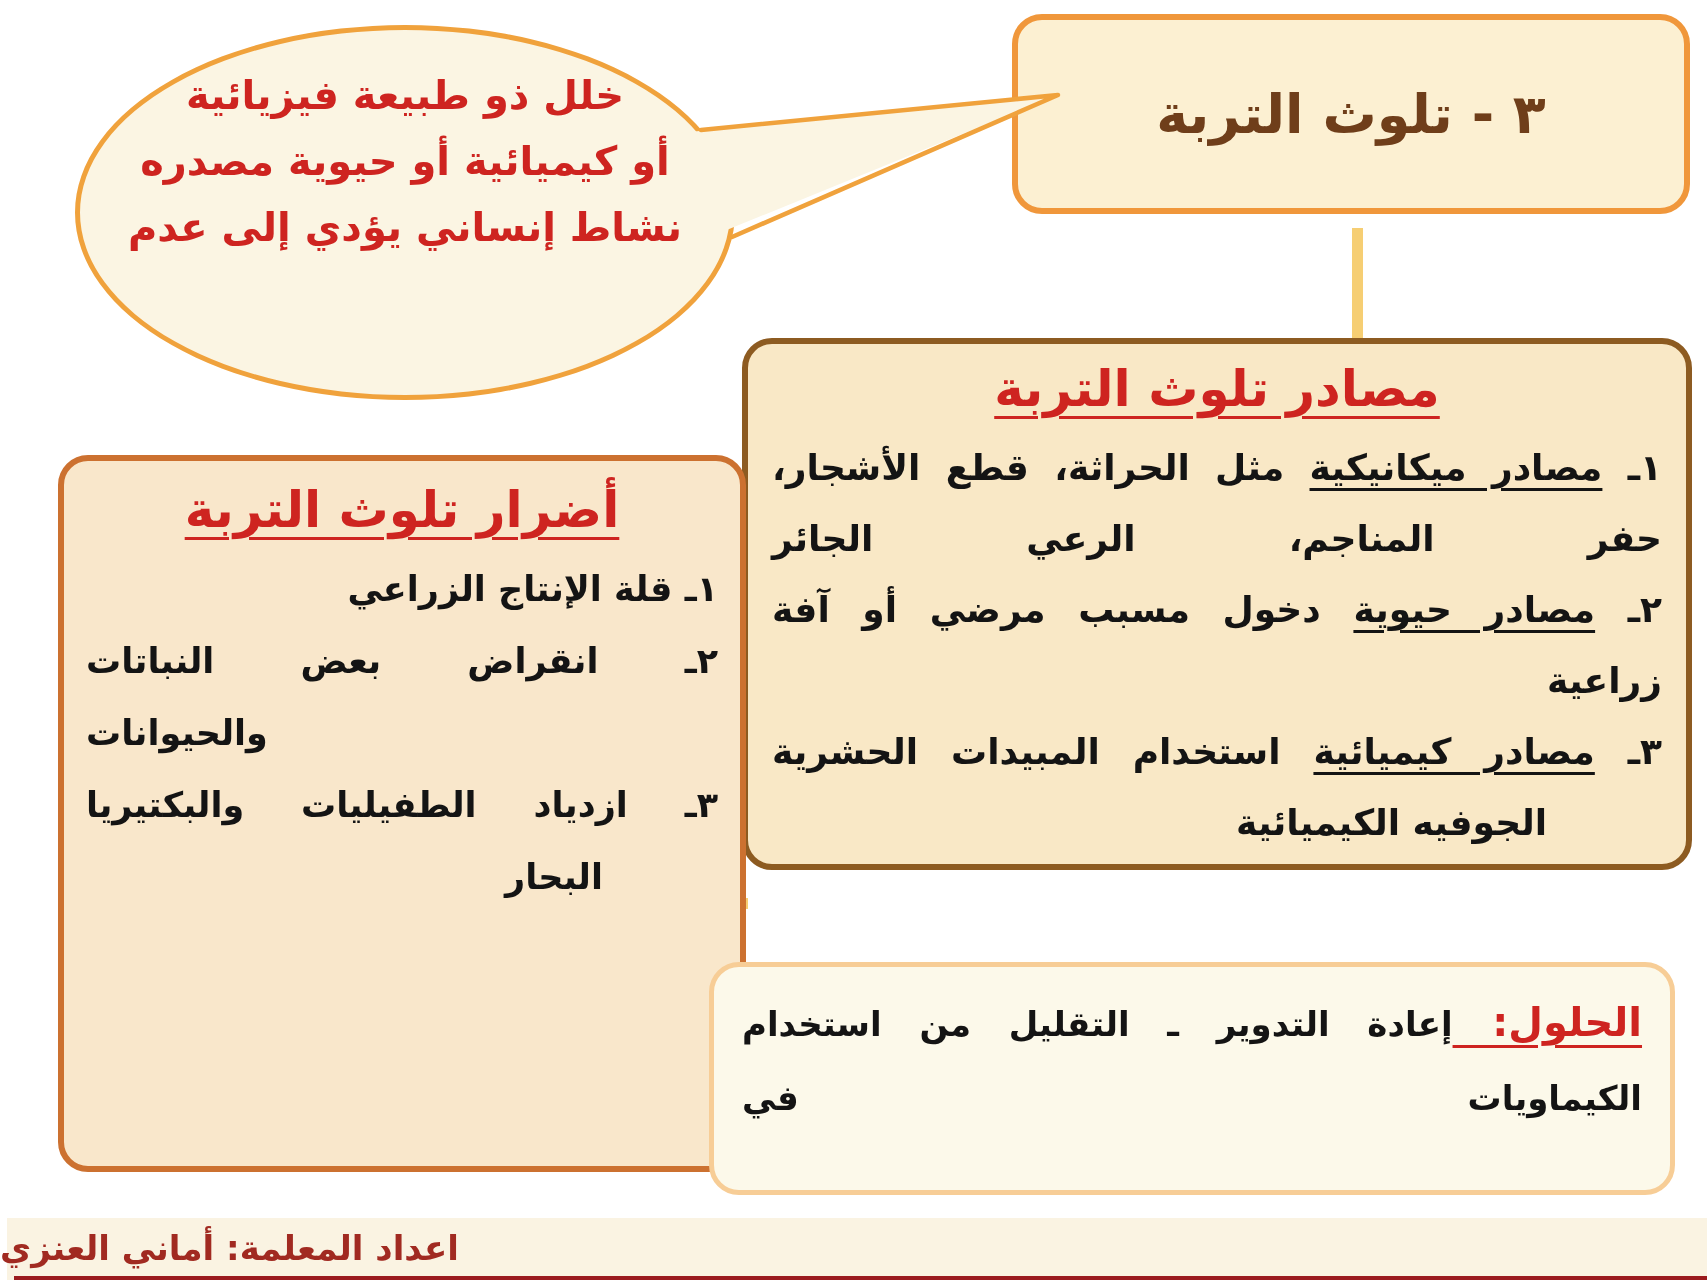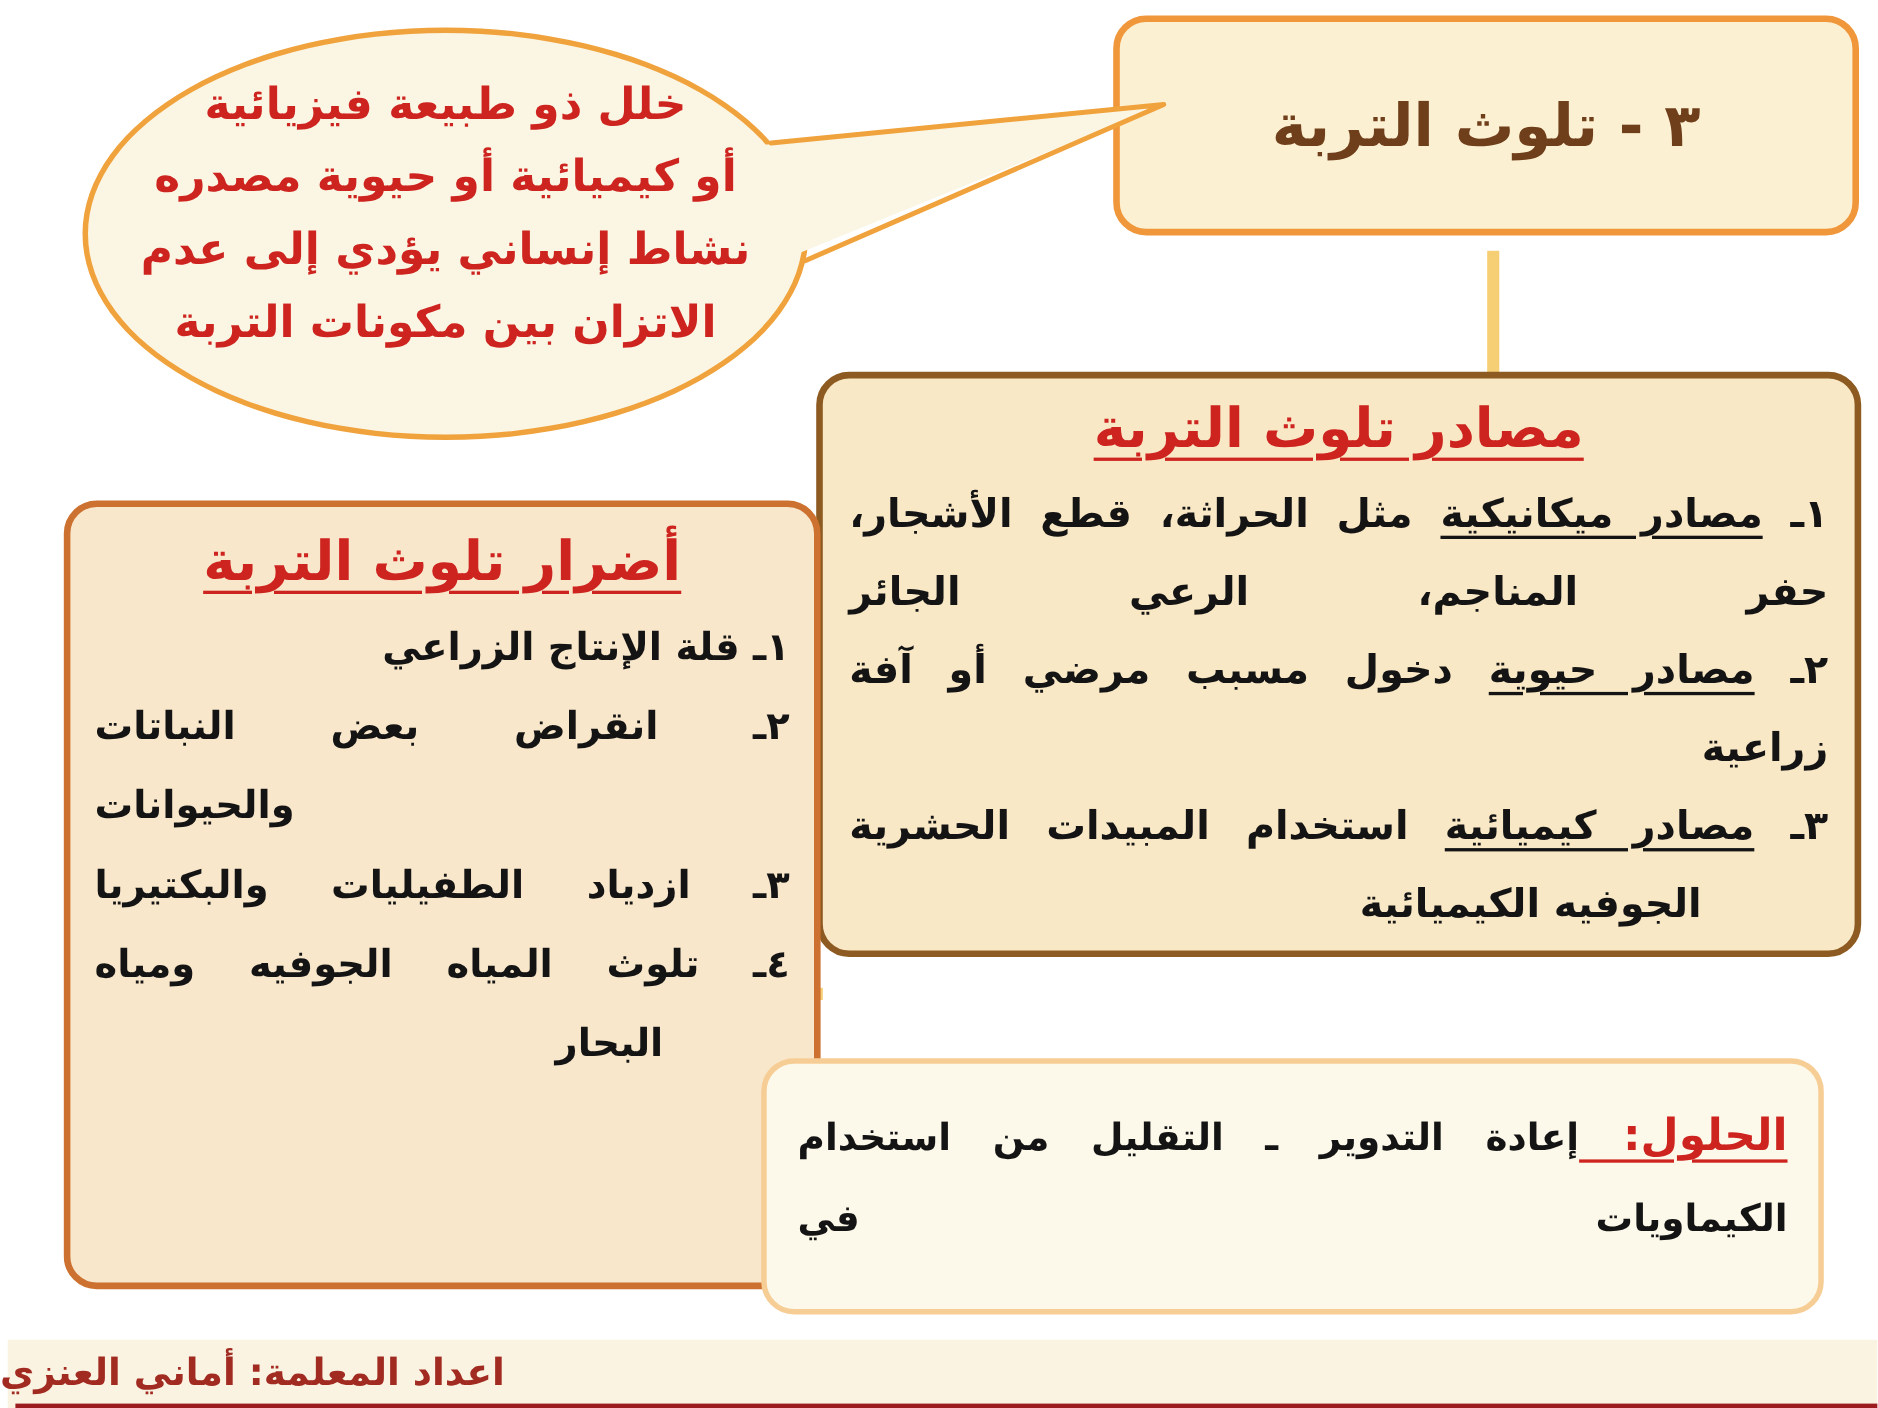--- a/index.html
+++ b/index.html
@@ -40,23 +40,23 @@
     left:742px;top:338px;width:950px;height:532px;
     background:var(--sources-fill);border:6px solid var(--sources-border);
     padding:12px 24px;direction:rtl;z-index:1;
   }
   #damages-box{
     left:58px;top:455px;width:688px;height:717px;
     background:var(--damages-fill);border:6px solid var(--damages-border);
     padding:16px 22px;direction:rtl;z-index:1;
   }
   #solutions-box{
-    left:692px;top:962px;width:966px;height:233px;
+    left:709px;top:962px;width:966px;height:233px;
     background:var(--solutions-fill);border:5px solid var(--solutions-border);
-    padding:28px 28px;direction:rtl;z-index:1;
+    padding:18px 28px;direction:rtl;z-index:1;
   }
   .box-heading{
     text-align:center;color:var(--red);font-weight:bold;font-size:50px;
     text-decoration:underline;text-decoration-thickness:3px;text-underline-offset:10px;
     text-decoration-color:var(--red);margin:4px 0 14px 0;
   }
   .body-lines{color:var(--ink);font-weight:bold;font-size:36px;line-height:71px;}
   #damages-lines{font-size:35px;line-height:72px;}
   #solutions-lines{font-size:34px;line-height:74px;}
   .tline{direction:rtl;}
@@ -105,21 +105,20 @@
 
   <div id="bubble" class="panel"></div>
   <svg id="bubble-tail" viewBox="0 0 500 200" xmlns="http://www.w3.org/2000/svg">
     <polygon points="60,80 458,40 90,190" fill="#FBF5E3" stroke="none"></polygon>
     <path d="M 101 75 L 458 40 L 132 182" fill="none" stroke="#F0A23C" stroke-width="4.5" stroke-linejoin="round" stroke-linecap="round"></path>
   </svg>
   <div id="bubble-text" class="body-lines">
       <div class="tline al-center"><span>خلل ذو طبيعة فيزيائية</span></div>
       <div class="tline al-center"><span>أو كيميائية أو حيوية مصدره</span></div>
       <div class="tline al-center"><span>نشاط إنساني يؤدي إلى عدم</span></div>
-      <div class="tline al-center"><span>الاتزان بين مكونات التربة</span></div>
     </div>
 
   <div id="sources-box" class="panel">
     <div class="box-heading">مصادر تلوث التربة</div>
     <div id="sources-lines" class="body-lines">
         <div class="tline al-stretch"><span>١ـ </span><span class="useg">مصادر ميكانيكية</span><span> مثل الحراثة، قطع الأشجار،</span></div>
         <div class="tline al-stretch"><span>حفر المناجم، الرعي الجائر</span></div>
         <div class="tline al-stretch"><span>٢ـ </span><span class="useg">مصادر حيوية</span><span> دخول مسبب مرضي أو آفة</span></div>
         <div class="tline al-right"><span>زراعية</span></div>
         <div class="tline al-stretch"><span>٣ـ </span><span class="useg">مصادر كيميائية</span><span> استخدام المبيدات الحشرية</span></div>
@@ -127,21 +126,20 @@
       </div>
   </div>
 
   <div id="damages-box" class="panel">
     <div class="box-heading">أضرار تلوث التربة</div>
     <div id="damages-lines" class="body-lines">
         <div class="tline al-right"><span>١ـ قلة الإنتاج الزراعي</span></div>
         <div class="tline al-stretch"><span>٢ـ انقراض بعض النباتات</span></div>
         <div class="tline al-left"><span>والحيوانات</span></div>
         <div class="tline al-stretch"><span>٣ـ ازدياد الطفيليات والبكتيريا</span></div>
-        <div class="tline al-stretch"><span>٤ـ تلوث المياه الجوفيه ومياه</span></div>
         <div class="tline al-indent-right"><span>البحار</span></div>
       </div>
   </div>
 
   <div id="solutions-box" class="panel">
     <div id="solutions-lines" class="body-lines">
         <div class="tline al-stretch"><span class="label-red">الحلول: </span><span>إعادة التدوير ـ التقليل من استخدام الكيماويات في</span></div>
       </div>
   </div>
 

